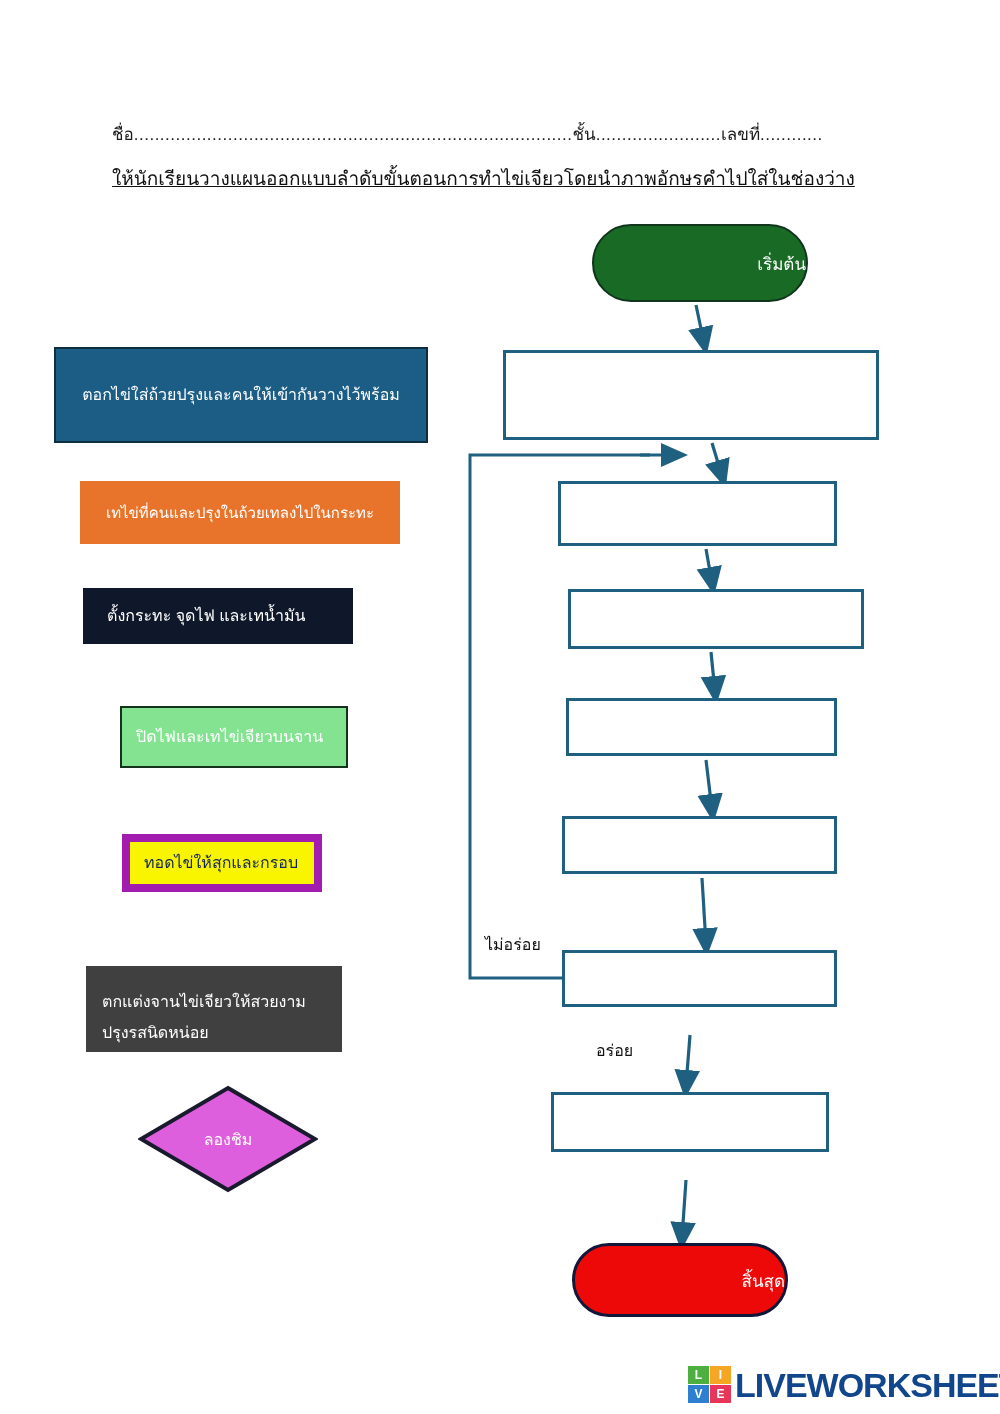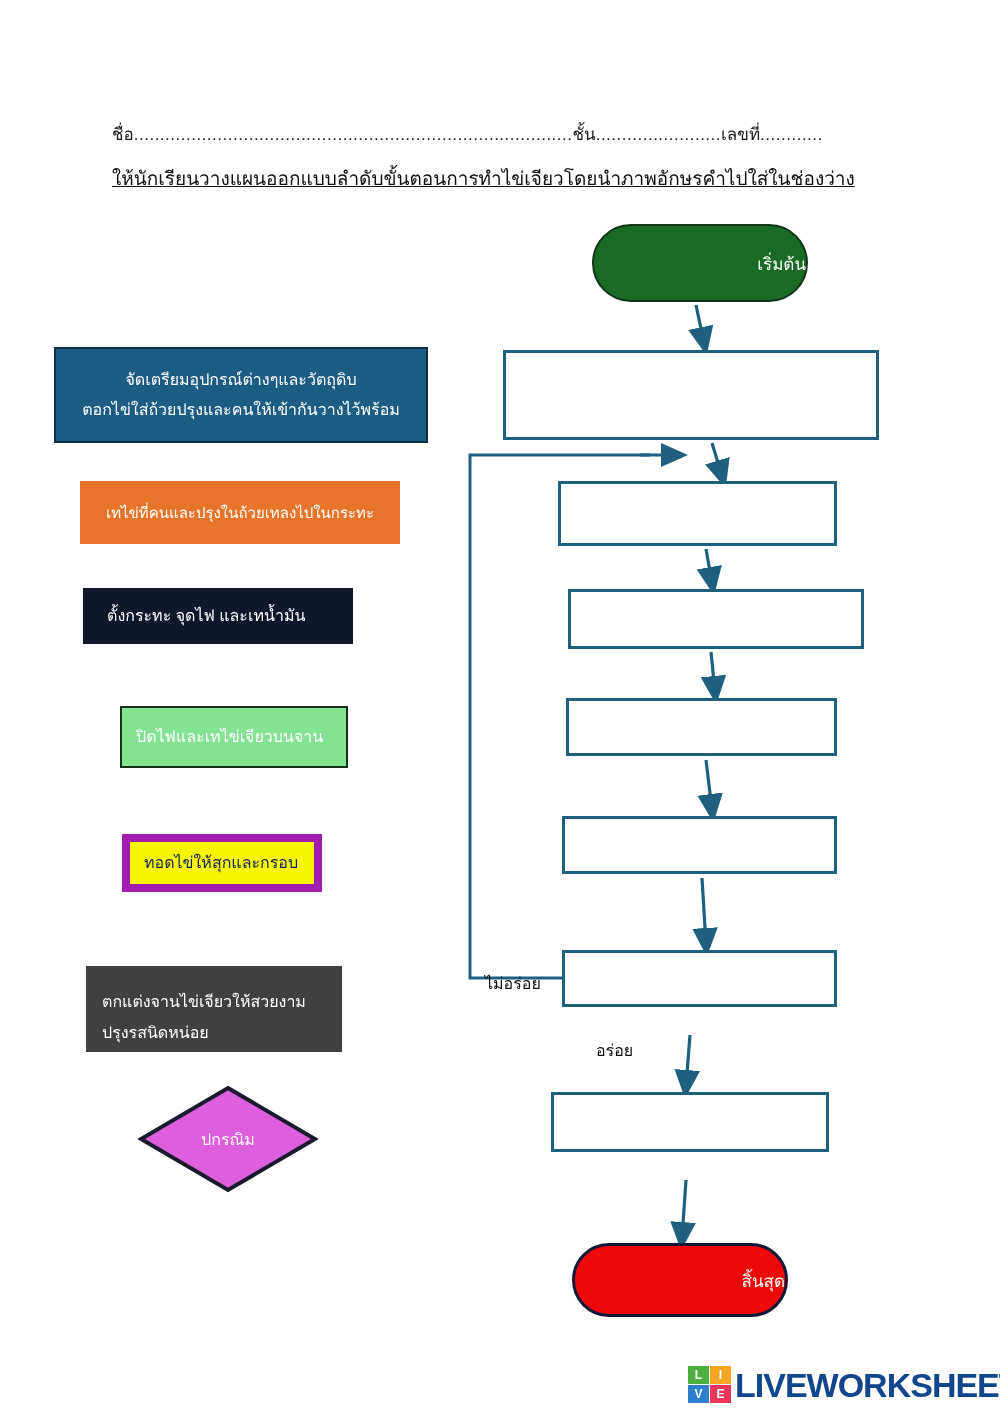--- a/index.html
+++ b/index.html
@@ -164,21 +164,21 @@
   .bx5 { left: 562px; top: 816px;  width: 275px; height: 58px; }
   .bx6 { left: 562px; top: 950px;  width: 275px; height: 57px; }
   .bx7 { left: 551px; top: 1092px; width: 278px; height: 60px; }
 
   .branch-label {
     position: absolute;
     font-size: 16px;
     color: #111111;
     white-space: nowrap;
   }
-  .lbl-no  { left: 485px; top: 971px; }
+  .lbl-no  { left: 485px; top: 932px; }
   .lbl-yes { left: 596px; top: 1038px; }
 
   svg.connectors {
     position: absolute;
     left: 0; top: 0;
     width: 1000px; height: 1414px;
     pointer-events: none;
   }
 
   
@@ -221,21 +221,20 @@
 
 <div id="page">
 
   <div class="name-line">
     <span>ชื่อ</span><span class="dots">....................................................................................</span><span>ชั้น</span><span class="dots">........................</span><span>เลขที่</span><span class="dots">............</span>
   </div>
 
   <div class="instruction">ให้นักเรียนวางแผนออกแบบลำดับขั้นตอนการทำไข่เจียวโดยนำภาพอักษรคำไปใส่ในช่องว่าง</div>
 
   <div class="word-block wb-prepare">
-    <span class="line">จัดเตรียมอุปกรณ์ต่างๆและวัตถุดิบ</span>
     <span class="line">ตอกไข่ใส่ถ้วยปรุงและคนให้เข้ากันวางไว้พร้อม</span>
   </div>
 
   <div class="word-block wb-pour">
     <span class="line">เทไข่ที่คนและปรุงในถ้วยเทลงไปในกระทะ</span>
   </div>
 
   <div class="word-block wb-pan">
     <span class="line">ตั้งกระทะ จุดไฟ และเทน้ำมัน</span>
   </div>
@@ -250,21 +249,21 @@
 
   <div class="word-block wb-decorate">
     <span class="line">ตกแต่งจานไข่เจียวให้สวยงาม</span>
     <span class="line">ปรุงรสนิดหน่อย</span>
   </div>
 
   <div class="wb-taste-wrap">
     <svg width="180" height="108" viewBox="0 0 180 108">
       <polygon points="90,3 177,54 90,105 3,54" fill="#dd5fdd" stroke="#1a1a2e" stroke-width="4"></polygon>
     </svg>
-    <div class="wb-taste-label">ปกรณิม</div>
+    <div class="wb-taste-label">ลองชิม</div>
   </div>
 
   <svg class="connectors">
     <defs>
       <marker id="arrowhead" markerWidth="9" markerHeight="9" refX="5" refY="4.5" orient="auto">
         <polygon points="0,0.5 9,4.5 0,8.5" fill="#1f6080"></polygon>
       </marker>
     </defs>
     <g stroke="#1f6080" stroke-width="3.2" fill="none" marker-end="url(#arrowhead)">
       <line x1="696" y1="305" x2="704" y2="343"></line>

